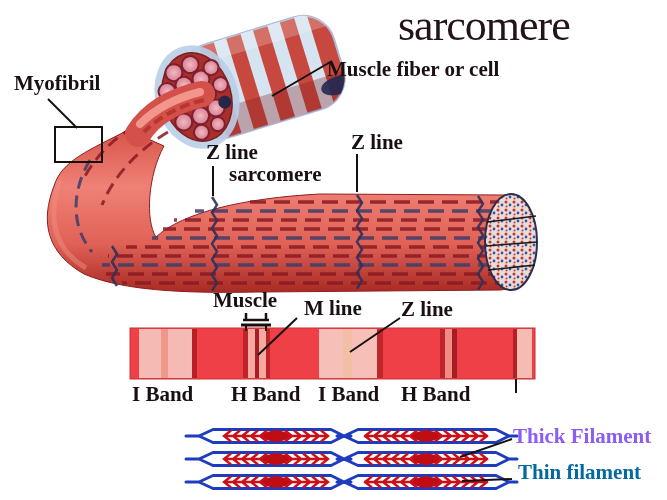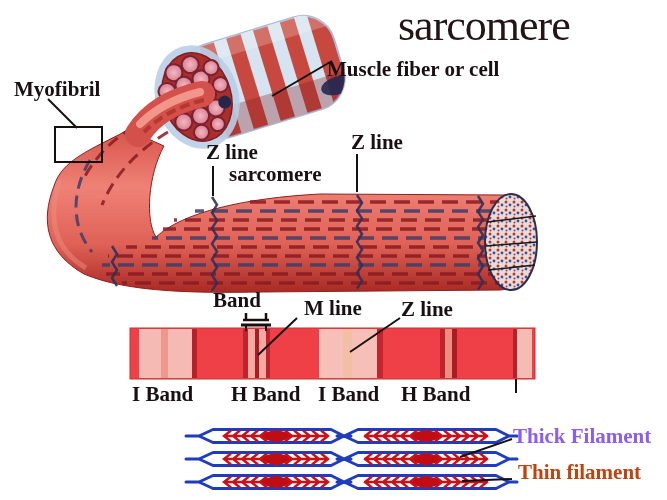--- a/index.html
+++ b/index.html
@@ -6,21 +6,21 @@
   body{
     width:667px;height:500px;position:relative;background:#ffffff;
     font-family:"Liberation Serif", serif;overflow:hidden;
   }
   .lbl{
     position:absolute;font-weight:bold;font-size:21px;line-height:1;
     color:#1a0f13;white-space:nowrap;
   }
   .title{font-size:44px;font-weight:400;letter-spacing:-1px;color:#241418;}
   .thick{color:#8b5cf6;}
-  .thin{color:#c2410c;}
+  .thin{color:#0369a1;}
   svg{position:absolute;left:0;top:0;}
 </style>
 </head>
 <body>
 
 <svg width="667" height="500" viewBox="0 0 667 500">
   <defs>
     <linearGradient id="tubeGrad" x1="0" y1="0" x2="0" y2="1">
       <stop offset="0" stop-color="#d8544a"></stop>
       <stop offset="0.35" stop-color="#ef8176"></stop>
@@ -194,25 +194,25 @@
     </g>
     <g stroke="#16100f" stroke-width="2" fill="none">
       <line x1="512" y1="439" x2="460" y2="457"></line>
       <line x1="512" y1="479" x2="462" y2="481"></line>
     </g>
   </g>
 </svg>
 
 <div class="lbl title" style="left:398px;top:4px;">sarcomere</div>
 <div class="lbl" style="left:327px;top:48px;margin-top:11px;">Muscle fiber or cell</div>
-<div class="lbl" style="left:14px;top:79px;">Myofibril</div>
+<div class="lbl" style="left:14px;top:73px;">Myofibril</div>
 <div class="lbl" style="left:206px;top:142px;">Z line</div>
 <div class="lbl" style="left:229px;top:164px;">sarcomere</div>
 <div class="lbl" style="left:351px;top:132px;">Z line</div>
-<div class="lbl" style="left:213px;top:290px;">Band</div>
+<div class="lbl" style="left:213px;top:290px;">Muscle</div>
 <div class="lbl" style="left:298px;top:298px;margin-left:6px;">M line</div>
 <div class="lbl" style="left:401px;top:299px;">Z line</div>
 <div class="lbl" style="left:132px;top:384px;">I Band</div>
 <div class="lbl" style="left:231px;top:384px;">H Band</div>
 <div class="lbl" style="left:318px;top:384px;">I Band</div>
 <div class="lbl" style="left:401px;top:384px;">H Band</div>
 <div class="lbl thick" style="left:513px;top:426px;">Thick Filament</div>
 <div class="lbl thin" style="left:518px;top:462px;">Thin filament</div>
 
 </body></html>

